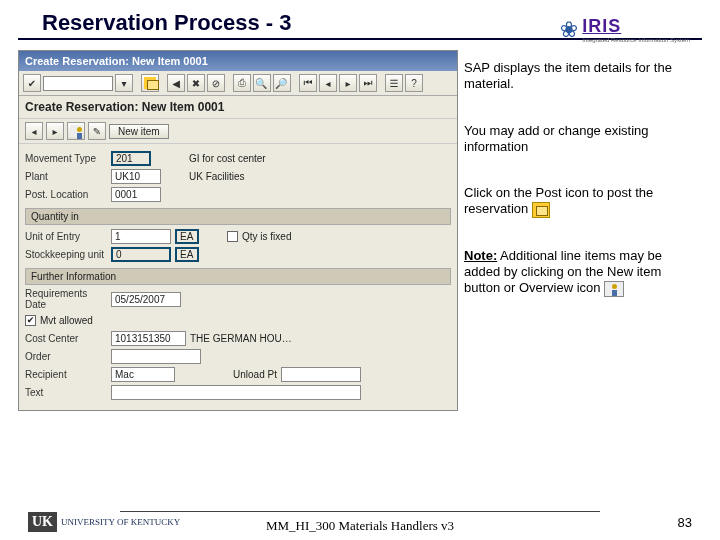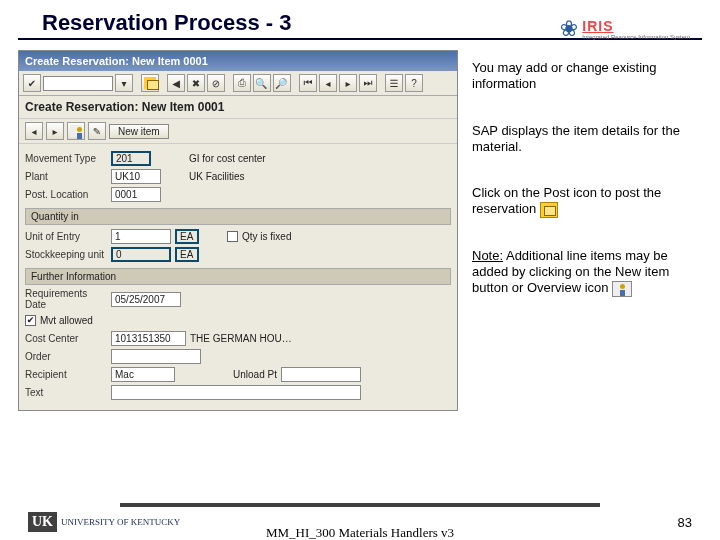--- a/index.html
+++ b/index.html
@@ -20,28 +20,28 @@
     border-bottom: 2px solid #000033;
     margin: 0 18px;
   }
   .logo {
     position: absolute;
     top: 16px; right: 30px;
     display: flex; align-items: center; gap: 4px;
     font-size: 10px; color: #224477;
   }
   .logo .flower { font-size: 22px; color: #2b5aa0; }
-  .logo .txt-big { font-size: 14px; font-weight: bold; letter-spacing: 1px; color: #ef4444; text-decoration: underline; }
+  .logo .txt-big { font-size: 18px; font-weight: bold; letter-spacing: 1px; color: #4c1d95; text-decoration: underline; }
   .logo .txt-small { font-size: 6px; color: #666; line-height: 1; }
 
   .content {
     display: flex;
     margin-top: 10px;
     padding: 0 18px;
-    gap: 14px;
+    gap: 6px;
   }
   .sap {
     width: 440px;
     font-family: Tahoma, sans-serif;
     font-size: 10px;
     color: #222;
     border: 1px solid #888;
     background: #eceade;
   }
   .sap .titlebar1 {
@@ -120,21 +120,21 @@
     position: relative;
   }
   .post-icon::after { content:""; position:absolute; left:3px; top:3px; width:10px; height:8px; border:1px solid #886600; background:#ffe58a; }
   .overview-icon {
     display:inline-block; width:20px; height:16px;
     border:1px solid #888; background:#eee;
     vertical-align:middle; position:relative;
   }
   .overview-icon::before { content:""; position:absolute; left:7px; top:2px; width:5px; height:5px; border-radius:50%; background:#cca300; }
   .overview-icon::after { content:""; position:absolute; left:7px; top:8px; width:5px; height:6px; background:#4a6ea8; }
-  .note-lbl { font-weight: normal; text-decoration: underline; }
+  .note-lbl { font-weight: bold; text-decoration: underline; }
 
   .footer {
     position: absolute;
     bottom: 8px; left: 0; right: 0;
     display: flex; align-items: center; justify-content: space-between;
     padding: 0 28px;
     font-size: 12px;
   }
   .uk-logo {
     display: flex; align-items: center; gap: 4px;
@@ -142,23 +142,23 @@
     color: #182a55;
     font-size: 9px;
   }
   .uk-box {
     background:#404040; color:#fff; font-weight:bold;
     padding:2px 4px; font-size:14px; letter-spacing:0;
   }
   .footer-center {
     position:absolute; left:0; right:0; text-align:center;
     font-family: Verdana; font-size: 13px; color:#000;
-    border-top: 4px solid #404040;
+    border-top: 1px solid #404040;
     margin: 0 120px;
-    padding-top: 18px;
+    padding-top: 6px;
   }
   .pagenum { color:#000; font-size:13px; z-index:2; }
 </style>
 </head>
 <body>
 
 <div class="slide-title">Reservation Process - 3</div>
 
 <div class="logo">
   <span class="flower">❀</span>
@@ -266,22 +266,22 @@
         <span class="fld" style="width:80px"></span>
       </div>
       <div class="row">
         <span class="lbl">Text</span>
         <span class="fld" style="width:250px"></span>
       </div>
     </div>
   </div>
 
   <div class="right-col">
+    <p>SAP displays the item details for the material.</p>
     <p>You may add or change existing information</p>
-    <p>SAP displays the item details for the material.</p>
     <p>
       <span>Click on the Post icon to post the reservation</span>
       <span class="post-icon"></span>
     </p>
     <p>
       <span class="note-lbl">Note:</span><span> Additional line items may be added by clicking on the New item button or Overview icon</span>
       <span class="overview-icon"></span>
     </p>
   </div>
 </div>

